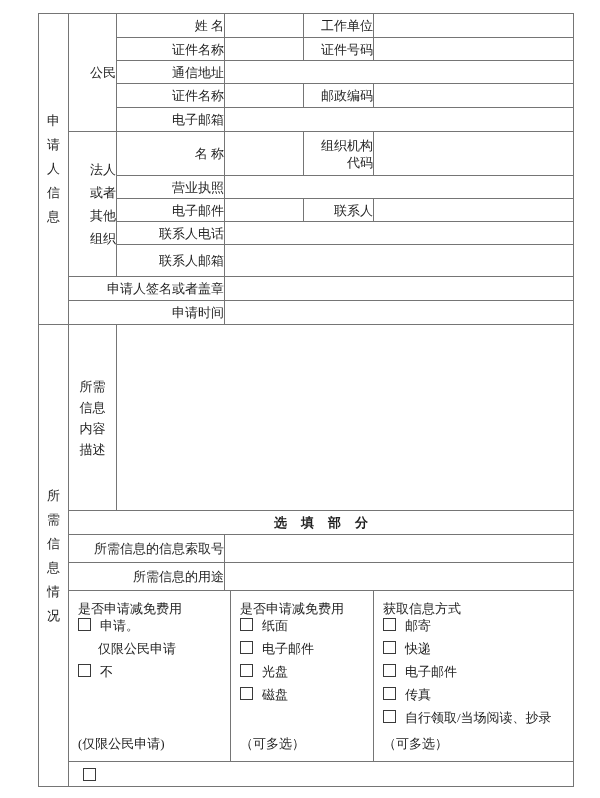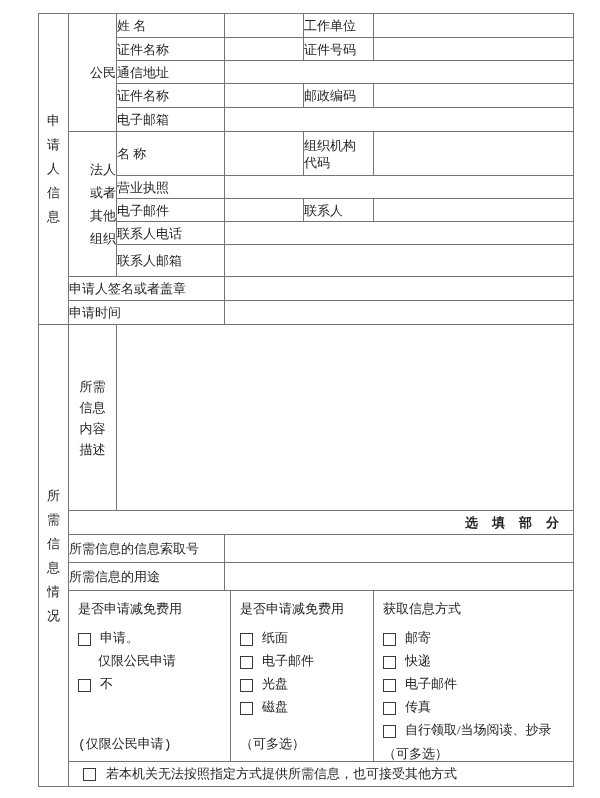--- a/index.html
+++ b/index.html
@@ -30,63 +30,63 @@
     white-space:pre-line;
     line-height:24px;
     letter-spacing:0;
   }
   td.group-label{
     text-align:right;
     white-space:pre-line;
     line-height:23px;
   }
   td.f-label{
-    text-align:left;
+    text-align:right;
     white-space:pre-line;
     line-height:17px;
     margin-top:40px;
   }
   td.v-cell{background:#ffffff;}
   td.sec-header{
-    text-align:right;
+    text-align:center;
     font-weight:bold;
     letter-spacing:14px;
     text-indent:14px;
     margin-top:44px;
   }
   td.stack-label{
     text-align:center;
     white-space:pre-line;
     line-height:21px;
   }
   td.cbx-cell{vertical-align:top;}
   .cbx-inner{
     display:flex;
     flex-direction:column;
     height:100%;
     padding:9px 6px 8px 9px;
     box-sizing:border-box;
   }
-  .cbx-title{margin-bottom:12px;}
+  .cbx-title{margin-bottom:0;}
   .cbx-line{
     display:flex;
-    align-items:flex-end;
+    align-items:flex-start;
     margin-bottom:7px;
     line-height:16px;
   }
   .cbx-line.indent{padding-left:20px;}
   .cbx{
     display:inline-block;
     width:11px;height:11px;
     border:1px solid #3a3a3a;
     margin-right:9px;
     flex:0 0 auto;
     background:#fff;
   }
-  .cbx-foot{margin-top:auto;font-family:Liberation Mono, monospace;}
+  .cbx-foot{margin-top:auto;}
   .note-line{
     display:flex;
     align-items:center;
     padding-left:14px;
   }
   .note-line .cbx{margin-right:10px;}
 </style>
 </head>
 <body>
 
@@ -276,18 +276,17 @@
         </div>
         <div class="cbx-foot">（可多选）</div>
       </div>
     </td>
   </tr>
 
   <tr>
     <td colspan="6" style="height:25px">
       <div class="note-line">
         <span class="cbx"></span>
-        <span>若本机关无法按照指定方式提供所需信息，也可接受其他方式</span>
       </div>
     </td>
   </tr>
 </tbody>
   </table>
 
 </body></html>

